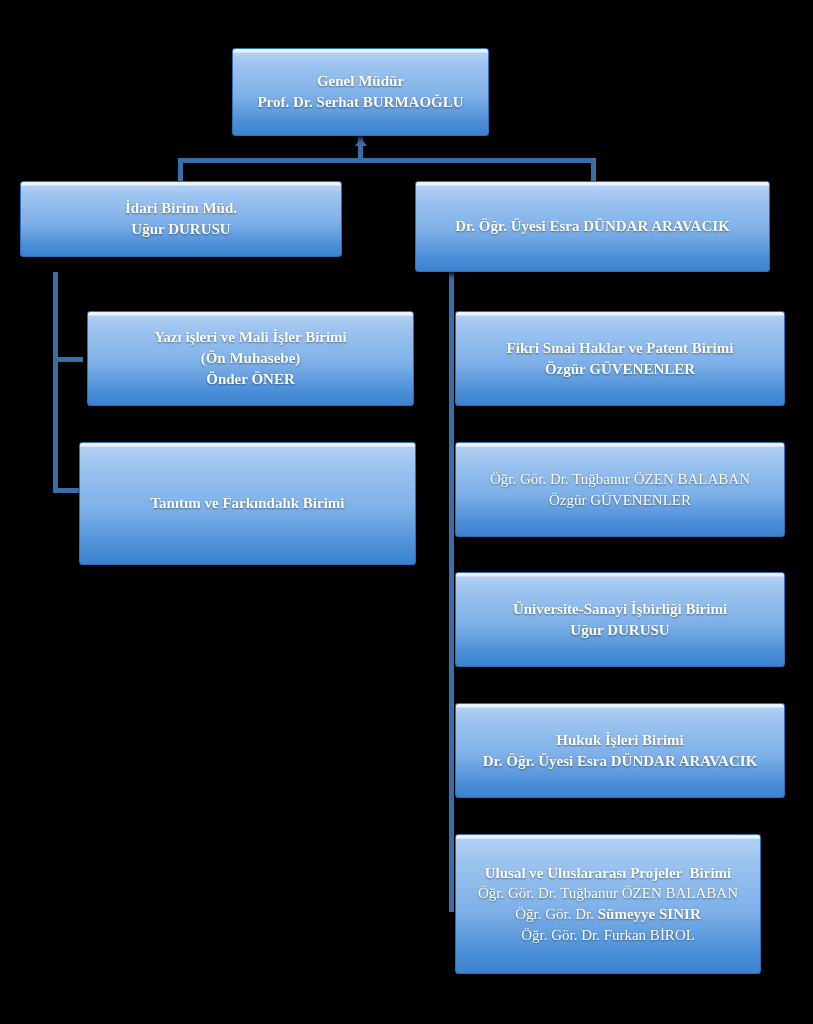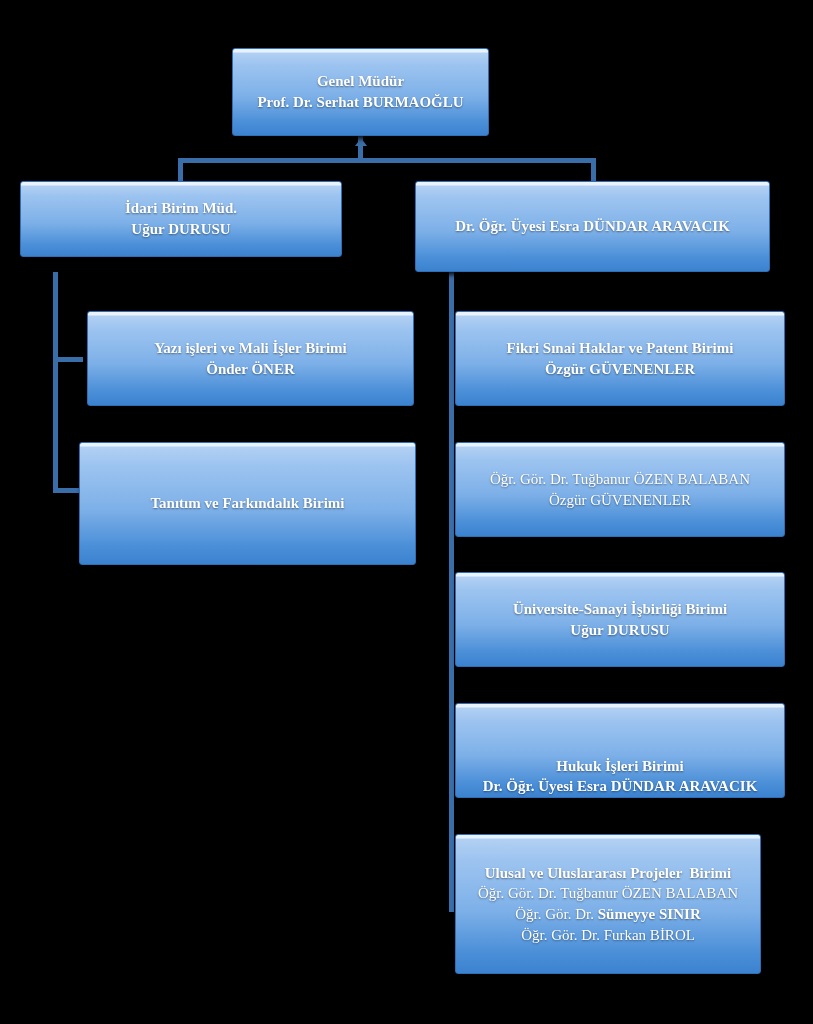--- a/index.html
+++ b/index.html
@@ -92,38 +92,39 @@
       </div>
       <div class="node" style="left: 20px; top: 181px; width: 322px; height: 76px; font-size: 15px;">
         <div class="line b">İdari Birim Müd.</div>
         <div class="line b">Uğur DURUSU</div>
       </div>
       <div class="node" style="left: 415px; top: 181px; width: 355px; height: 91px; font-size: 15px;">
         <div class="line b">Dr. Öğr. Üyesi Esra DÜNDAR ARAVACIK</div>
       </div>
       <div class="node" style="left: 79px; top: 311px; width: 327px; height: 95px; font-size: 15px; margin-left: 8px;">
         <div class="line b">Yazı işleri ve Mali İşler Birimi</div>
+        <div class="line b">(Ön Muhasebe)</div>
         <div class="line b">Önder ÖNER</div>
       </div>
       <div class="node" style="left: 79px; top: 442px; width: 337px; height: 123px; font-size: 15px;">
         <div class="line b">Tanıtım ve Farkındalık Birimi</div>
       </div>
       <div class="node" style="left: 455px; top: 311px; width: 330px; height: 95px; font-size: 15px;">
         <div class="line b">Fikri Sınai Haklar ve Patent Birimi</div>
         <div class="line b">Özgür GÜVENENLER</div>
       </div>
       <div class="node" style="left: 455px; top: 442px; width: 330px; height: 95px; font-size: 15px;">
         <div class="line r">Öğr. Gör. Dr. Tuğbanur ÖZEN BALABAN</div>
         <div class="line r">Özgür GÜVENENLER</div>
       </div>
       <div class="node" style="left: 455px; top: 572px; width: 330px; height: 95px; font-size: 15px;">
         <div class="line b">Üniversite-Sanayi İşbirliği Birimi</div>
         <div class="line b">Uğur DURUSU</div>
       </div>
-      <div class="node" style="left: 455px; top: 703px; width: 330px; height: 95px; font-size: 15px; justify-content: flex-end;">
+      <div class="node" style="left: 455px; top: 703px; width: 330px; height: 95px; font-size: 15px;">
         <div class="line b">Hukuk İşleri Birimi</div>
         <div class="line b">Dr. Öğr. Üyesi Esra DÜNDAR ARAVACIK</div>
       </div>
       <div class="node" style="left: 455px; top: 834px; width: 306px; height: 140px; font-size: 15px;">
         <div class="line b">Ulusal ve Uluslararası Projeler  Birimi</div>
         <div class="line r">Öğr. Gör. Dr. Tuğbanur ÖZEN BALABAN</div>
         <div class="line r">Öğr. Gör. Dr. <span class="bpart">Sümeyye SINIR</span></div>
         <div class="line r">Öğr. Gör. Dr. Furkan BİROL</div>
       </div>
     </div>

